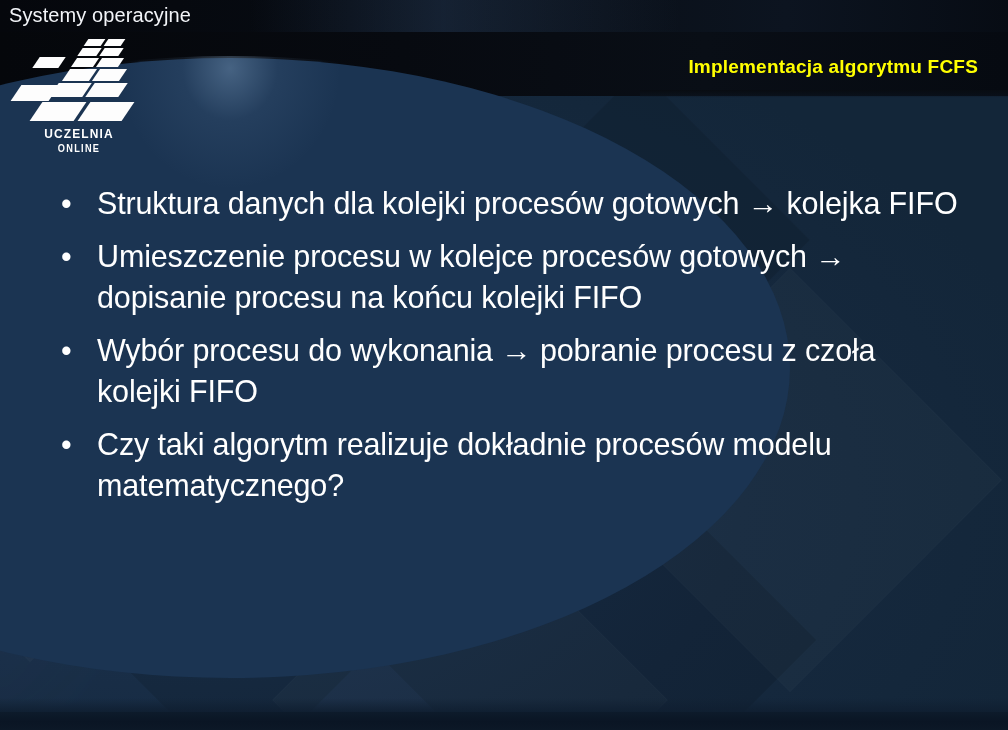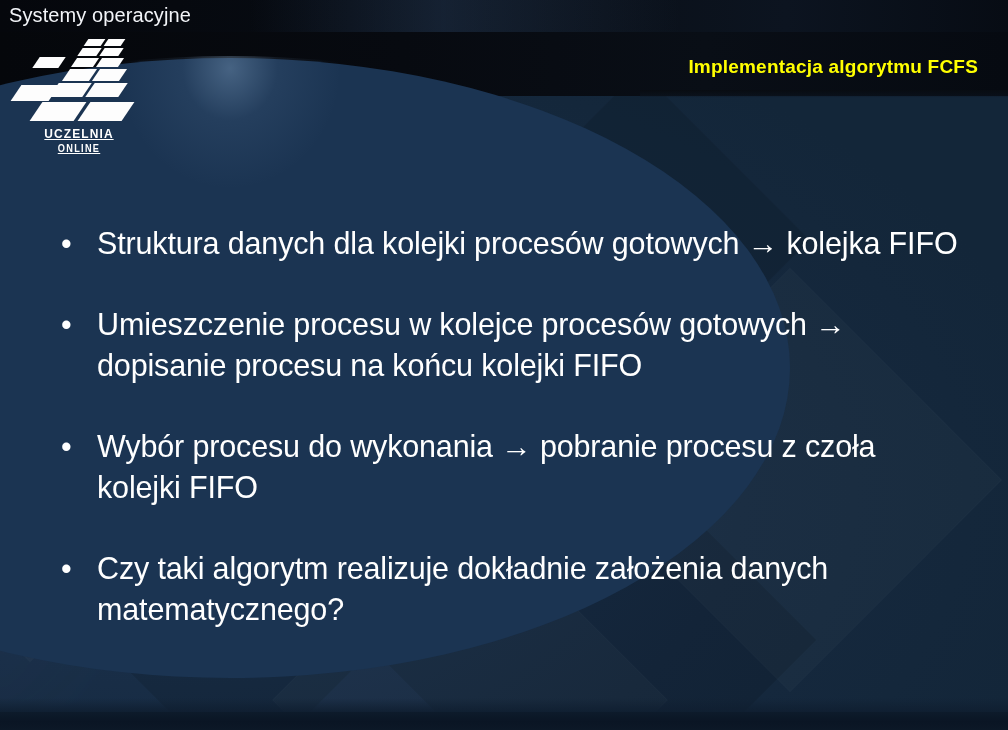--- a/index.html
+++ b/index.html
@@ -119,21 +119,21 @@
     letter-spacing:0.2px;
     z-index:8; white-space:nowrap;
   }
 
   
   .logo { position:absolute; left:14px; top:38px; width:130px; height:125px; z-index:9; }
   .logo-tiles { position:absolute; left:0; top:0; width:130px; height:90px; }
   .tile { position:absolute; background:#fdfdfd; }
   .logo-text {
     position:absolute; left:0; top:88px; width:130px;
-    text-align:center; color:#ffffff;text-decoration:underline;
+    text-align:center; color:#ffffff;
   }
   .logo-text .l1 {
     font-size:13px; font-weight:bold; letter-spacing:1.2px;
     transform:scaleX(0.92); display:block;
   }
   .logo-text .l2 {
     font-size:10px; font-weight:bold; letter-spacing:1.4px;
     margin-top:2px; transform:scaleX(0.92); display:block;
   }
 
@@ -149,21 +149,21 @@
     color:#ffffff;
     font-size:30.5px;
     line-height:41px;
     letter-spacing:-0.15px;
   }
   .bullet .dot {
     position:absolute; left:9px; top:0;
     font-size:30.5px; line-height:41px;
     color:#ffffff;
   }
-  .bullet .txt { display:block;margin-top:40px; }
+  .bullet .txt { display:block; }
 </style>
 </head>
 <body>
 
 <div id="slide">
 
   <div class="bg-base"></div>
 
   <div class="diamonds">
     <div class="dia d1"></div>
@@ -224,20 +224,20 @@
     <div class="bullet">
       <span class="dot">•</span>
       <span class="txt">Umieszczenie procesu w kolejce procesów gotowych → dopisanie procesu na końcu kolejki FIFO</span>
     </div>
     <div class="bullet">
       <span class="dot">•</span>
       <span class="txt">Wybór procesu do wykonania → pobranie procesu z czoła kolejki FIFO</span>
     </div>
     <div class="bullet">
       <span class="dot">•</span>
-      <span class="txt">Czy taki algorytm realizuje dokładnie założenia danych matematycznego?</span>
+      <span class="txt">Czy taki algorytm realizuje dokładnie procesów modelu matematycznego?</span>
     </div>
   </div>
 
   <div class="bottom-band-soft"></div>
   <div class="bottom-band"></div>
 
 </div>
 
 </body></html>

